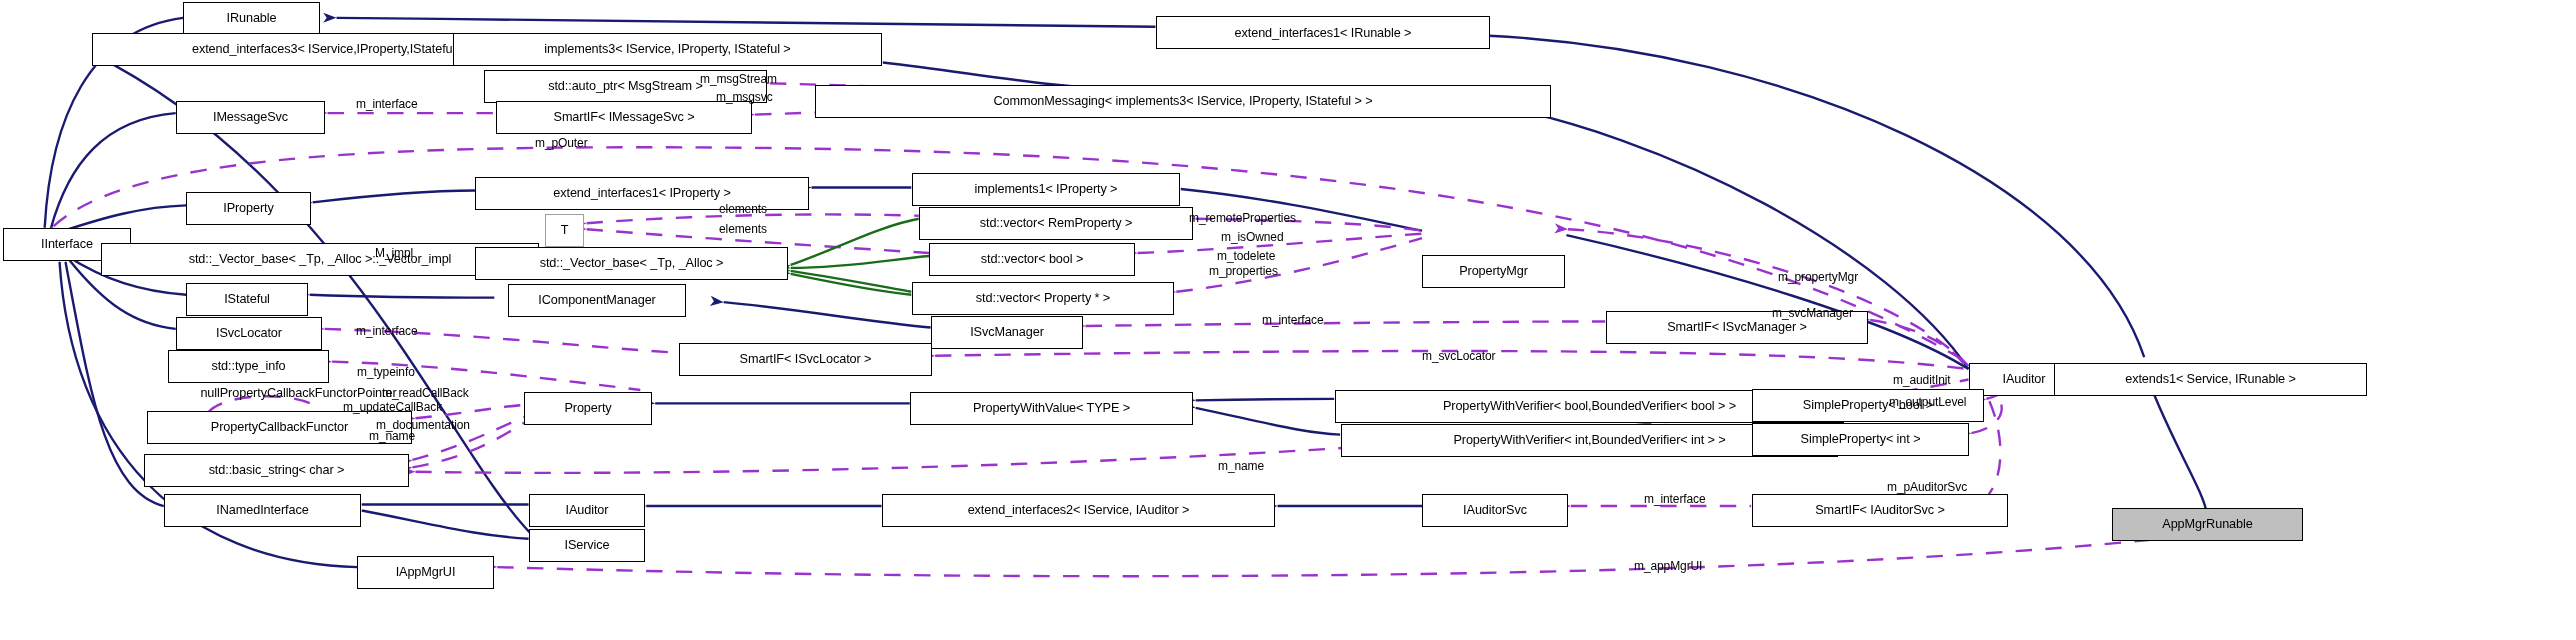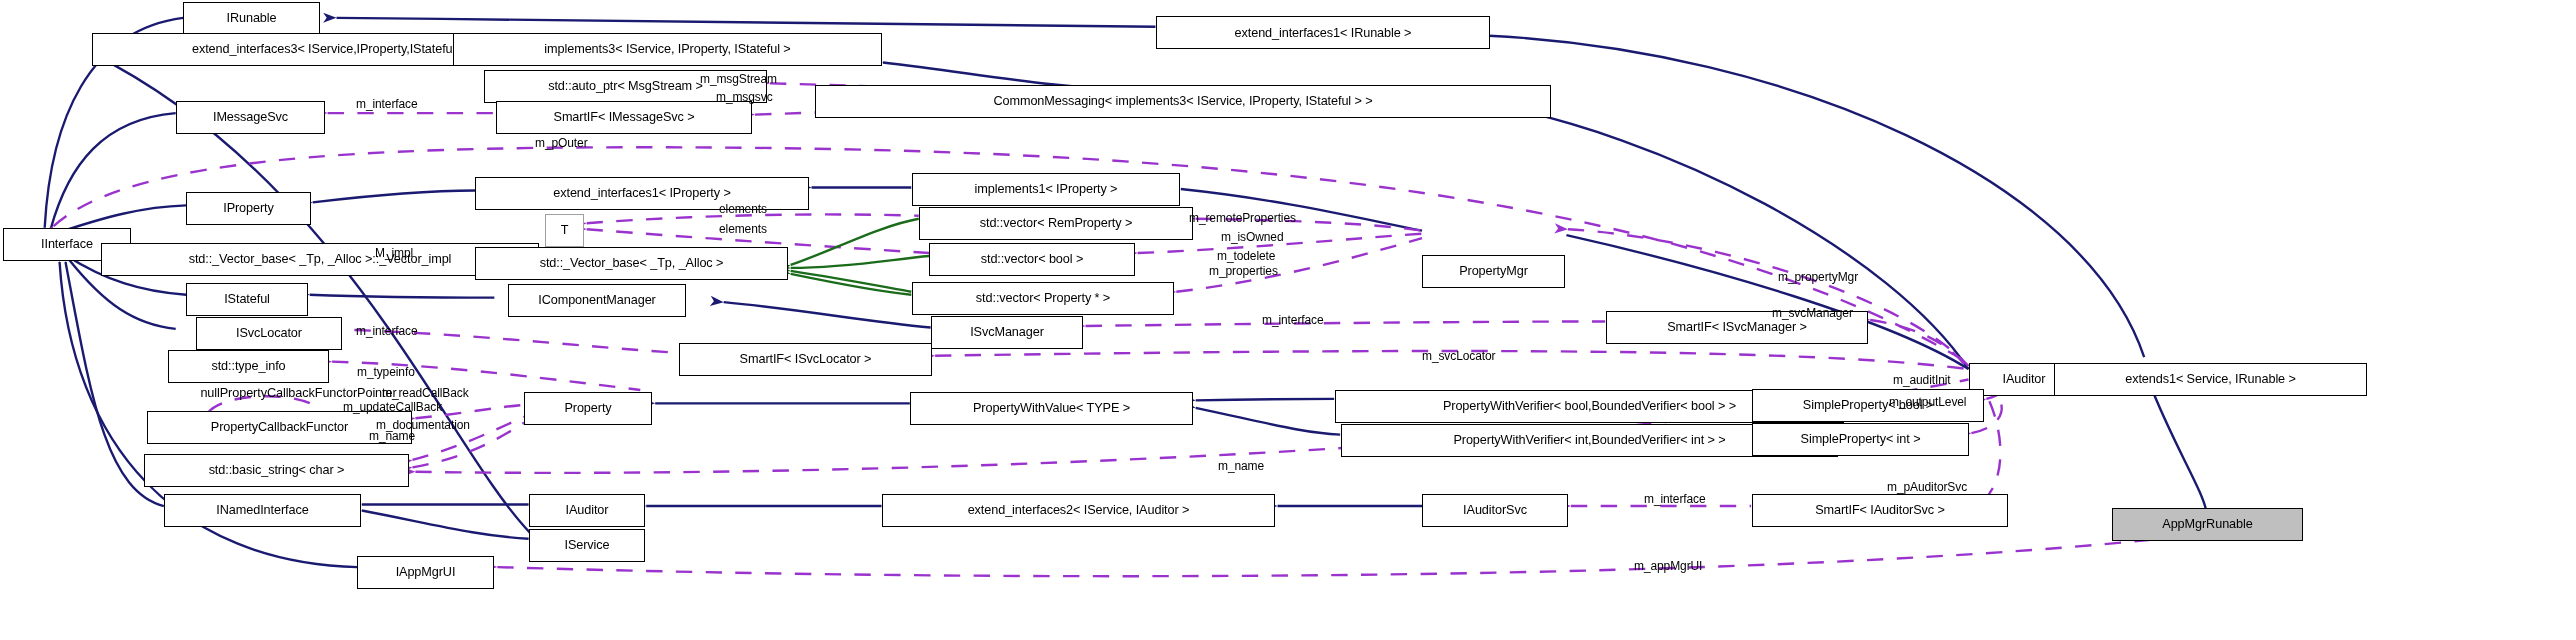--- a/index.html
+++ b/index.html
@@ -210,21 +210,21 @@
       <div class="node" style="left: 3px; top: 228px; width: 128px; height: 33px;">IInterface</div>
       <div class="node tparam" style="left: 545px; top: 214px; width: 39px; height: 33px;">T</div>
       <div class="node" style="left: 919px; top: 207px; width: 274px; height: 33px;">std::vector&lt; RemProperty &gt;</div>
       <div class="node" style="left: 1422px; top: 222px; width: 143px; height: 33px; margin-top: 33px;">PropertyMgr</div>
       <div class="node" style="left: 101px; top: 243px; width: 438px; height: 33px;">std::_Vector_base&lt; _Tp, _Alloc &gt;::_Vector_impl</div>
       <div class="node" style="left: 929px; top: 243px; width: 206px; height: 33px;">std::vector&lt; bool &gt;</div>
       <div class="node" style="left: 475px; top: 247px; width: 313px; height: 33px;">std::_Vector_base&lt; _Tp, _Alloc &gt;</div>
       <div class="node" style="left: 186px; top: 283px; width: 122px; height: 33px;">IStateful</div>
       <div class="node" style="left: 508px; top: 284px; width: 178px; height: 33px;">IComponentManager</div>
       <div class="node" style="left: 912px; top: 282px; width: 262px; height: 33px;">std::vector&lt; Property * &gt;</div>
-      <div class="node" style="left: 176px; top: 317px; width: 146px; height: 33px; margin-left: 20px;">ISvcLocator</div>
+      <div class="node" style="left: 176px; top: 317px; width: 146px; height: 33px;">ISvcLocator</div>
       <div class="node" style="left: 931px; top: 316px; width: 152px; height: 33px;">ISvcManager</div>
       <div class="node" style="left: 1606px; top: 311px; width: 262px; height: 33px;">SmartIF&lt; ISvcManager &gt;</div>
       <div class="node" style="left: 168px; top: 350px; width: 161px; height: 33px;">std::type_info</div>
       <div class="node" style="left: 679px; top: 343px; width: 253px; height: 33px;">SmartIF&lt; ISvcLocator &gt;</div>
       <div class="node" style="left: 1969px; top: 363px; width: 110px; height: 33px;">IAuditor</div>
       <div class="node" style="left: 2054px; top: 363px; width: 313px; height: 33px;">extends1&lt; Service, IRunable &gt;</div>
       <div class="node" style="border: none; background: transparent; left: 127px; top: 378px; width: 343px; height: 30px;">nullPropertyCallbackFunctorPointer</div>
       <div class="node" style="left: 524px; top: 392px; width: 128px; height: 33px;">Property</div>
       <div class="node" style="left: 910px; top: 392px; width: 283px; height: 33px;">PropertyWithValue&lt; TYPE &gt;</div>
       <div class="node" style="left: 1335px; top: 390px; width: 509px; height: 33px;">PropertyWithVerifier&lt; bool,BoundedVerifier&lt; bool &gt; &gt;</div>

